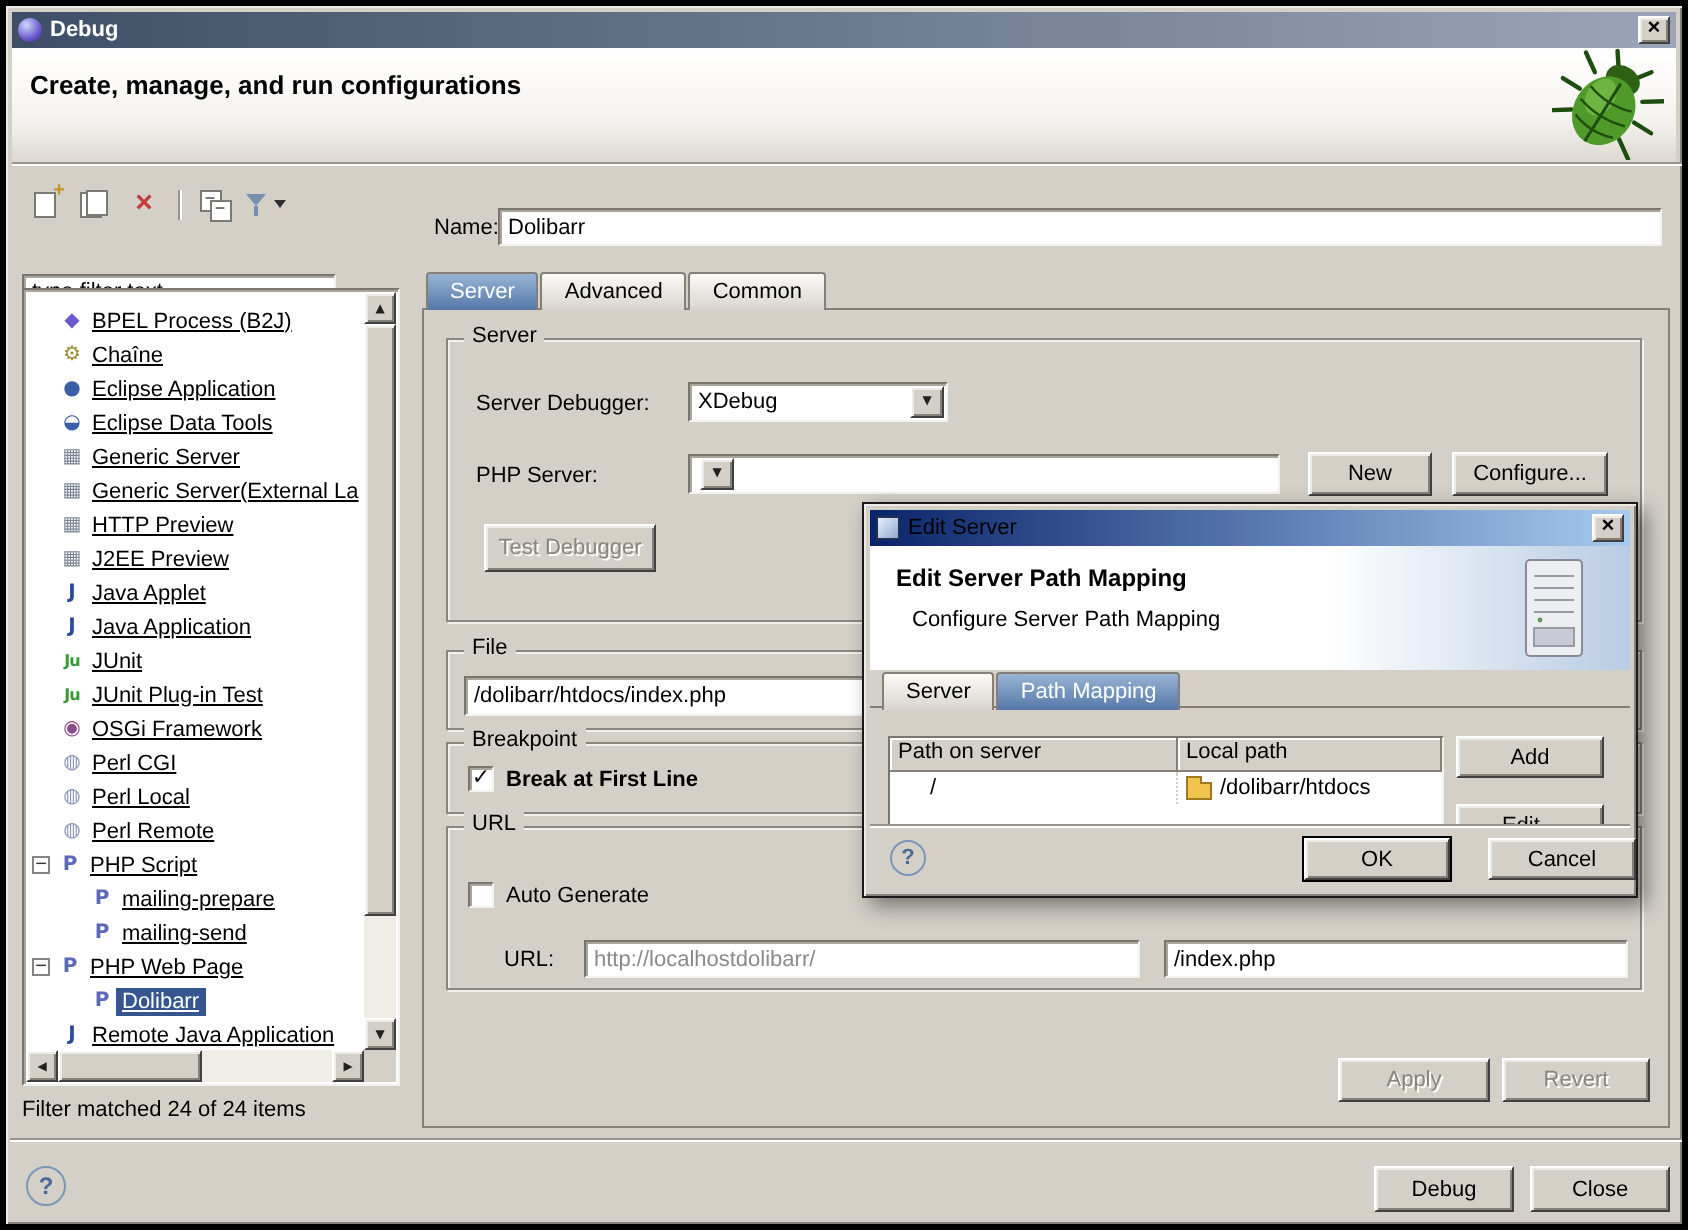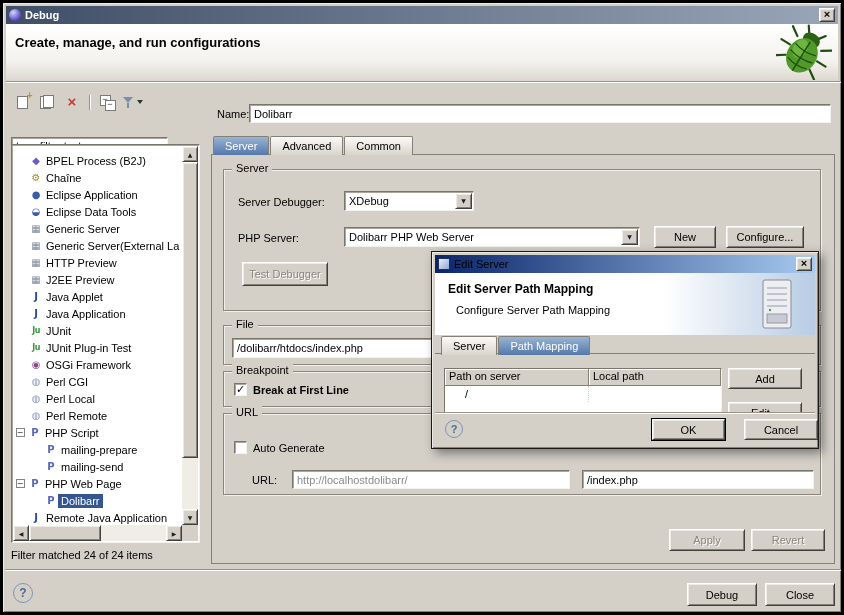--- a/index.html
+++ b/index.html
@@ -84,21 +84,21 @@
   
   .tree { position:absolute; left:8px; top:141px; width:189px; height:399px; background:#fff;
           border:1px solid; border-color:#7a766e #f4f2ee #f4f2ee #7a766e; box-shadow: inset 1px 1px 0 #aaa69c; }
   .tree-rows { position:absolute; left:1px; top:1px; right:17px; bottom:17px; overflow:hidden; padding-top:6px; }
   .tree-row { display:flex; align-items:center; height:17px; overflow:hidden; white-space:nowrap; }
   .expander { flex:0 0 auto; width:9px; height:9px; border:1px solid #848484; background:#fff; font-size:10px;
               line-height:7px; text-align:center; color:#333; margin:0 3px; }
   .tree-icon { flex:0 0 14px; text-align:center; font-size:10px; line-height:17px; font-weight:bold;
                font-family:"DejaVu Sans",sans-serif; }
   .tree-icon.ju { font-size:8px; letter-spacing:-0.5px; }
-  .tree-label { padding:1px 3px; }
+  .tree-label { padding:1px 3px;text-decoration:underline; }
   .tree-row.selected .tree-label { background:var(--sel,#35568e); color:#fff; }
 
   .vscroll { position:absolute; top:1px; right:1px; bottom:17px; width:16px; background:#f0ede6; }
   .hscroll { position:absolute; left:1px; right:17px; bottom:1px; height:16px; background:#f0ede6; }
   .sb-btn, .sb-thumb { position:absolute; background:#d4d0c8; border:1px solid; border-color:#ffffff #404040 #404040 #ffffff;
             box-shadow: inset 1px 1px 0 #ecebe5, inset -1px -1px 0 #848078;
             display:flex; align-items:center; justify-content:center; }
   .sb-btn { width:16px; height:16px; font-size:6px; color:#202020; font-family:"DejaVu Sans",sans-serif; }
   .sb-corner { position:absolute; right:1px; bottom:1px; width:16px; height:16px; background:#d4d0c8; }
 
@@ -322,21 +322,20 @@
     <span class="group-label">Server</span>
     <span class="lbl" style="left:14px; top:26px;">Server Debugger:</span>
     <div class="combo" style="left:120px; top:21px; width:130px;align-items:center;">
       <span class="combo-text">XDebug</span>
       <span class="combo-btn">
           <span class="carrow">▼</span>
         </span>
     </div>
     <span class="lbl" style="left:14px; top:62px;">PHP Server:</span>
     <div class="combo" style="left:120px; top:57px; width:296px;">
-      <span class="combo-text">Dolibarr PHP Web Server</span>
       <span class="combo-btn">
           <span class="carrow">▼</span>
         </span>
     </div>
     <div class="btn" style="left:430px; top:56px; width:62px; height:22px;">New</div>
     <div class="btn" style="left:502px; top:56px; width:78px; height:22px;">Configure...</div>
     <div class="btn disabled" style="left:18px; top:92px; width:86px; height:24px;">Test Debugger</div>
   </div>
 
   <div class="group" style="left:220px; top:322px; width:598px; height:40px;">
@@ -403,20 +402,24 @@
     <div class="dlg-tabline"></div>
     <div class="dlg-body">
       <div class="map-table">
         <div class="map-head">
             <div class="th">Path on server</div>
             <div class="th">Local path</div>
           </div>
         <div class="map-rows">
             <div class="map-row">
               <div class="td first">/</div>
+              <div class="td">
+                <span class="folder-icon"></span>
+                <span>/dolibarr/htdocs</span>
+              </div>
             </div>
           </div>
       </div>
       <div class="btn" style="left:293px; top:14px; width:74px; height:21px;">Add</div>
       <div class="btn" style="left:293px; top:48px; width:74px; height:21px;">Edit...</div>
     </div>
     <div class="dlg-bottom">
       <div class="help-btn" style="left:10px; top:7px; width:18px; height:18px; font-size:11px;">?</div>
       <div class="btn default" style="left:217px; top:6px; width:73px; height:21px;">OK</div>
       <div class="btn" style="left:309px; top:6px; width:74px; height:21px;">Cancel</div>

